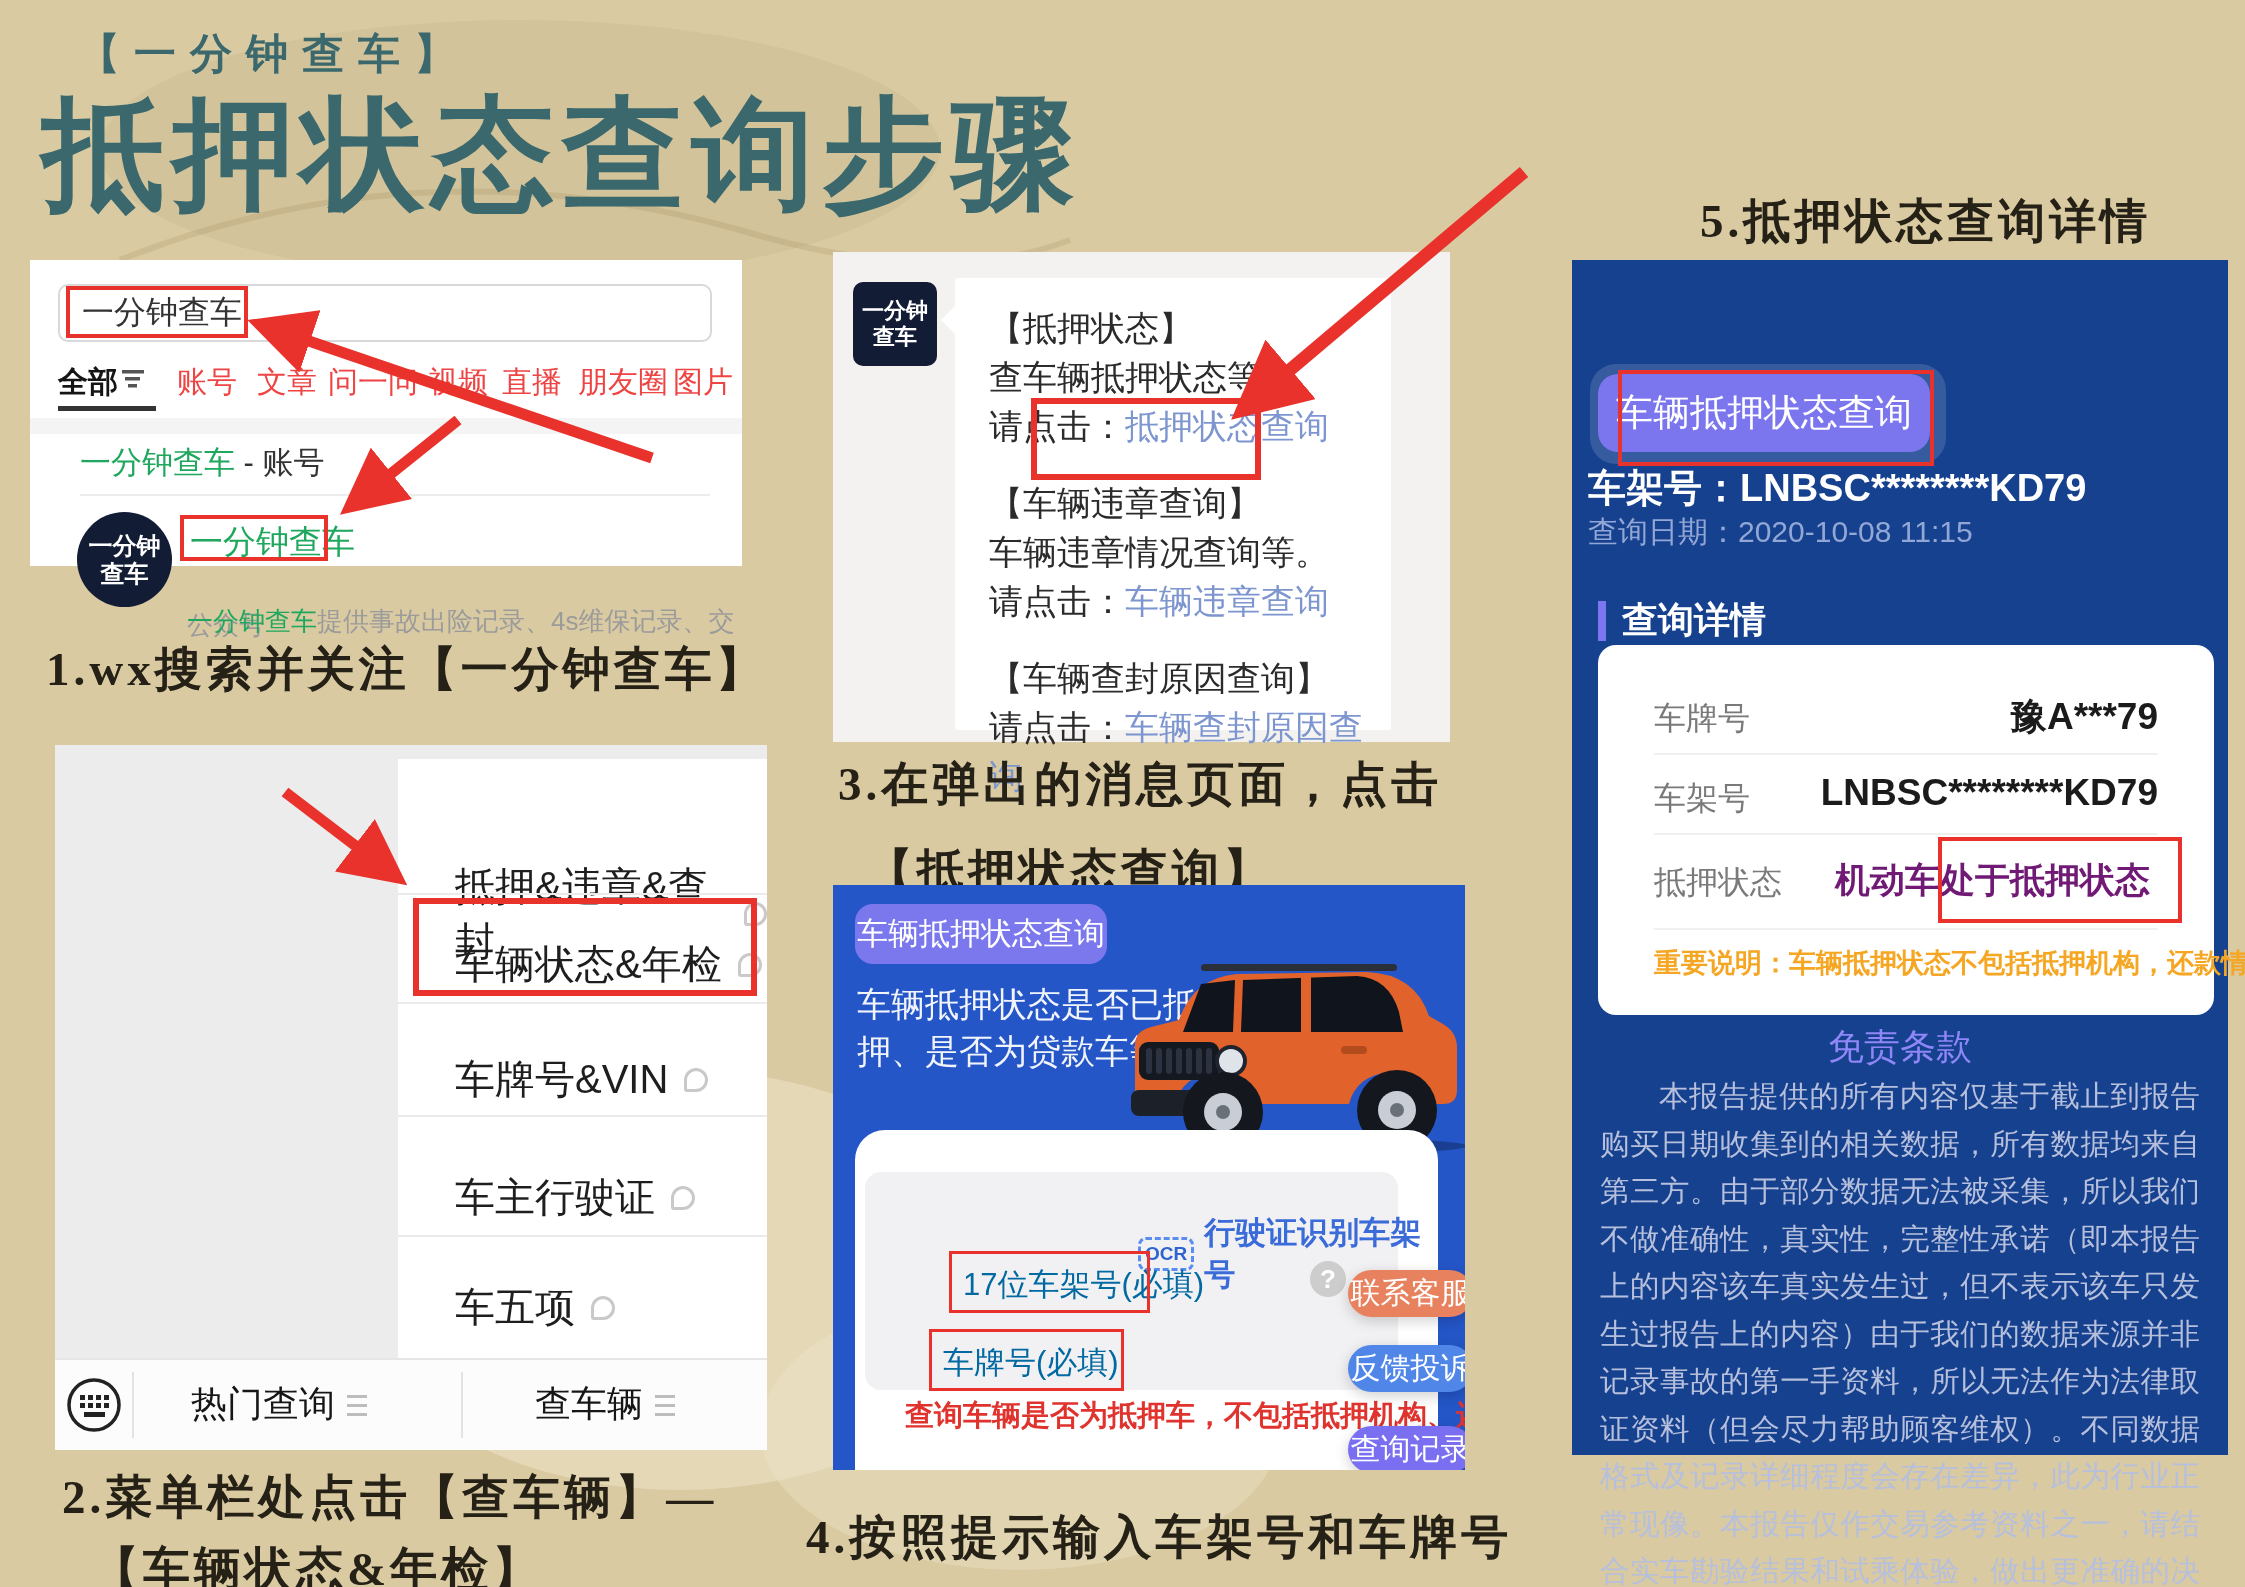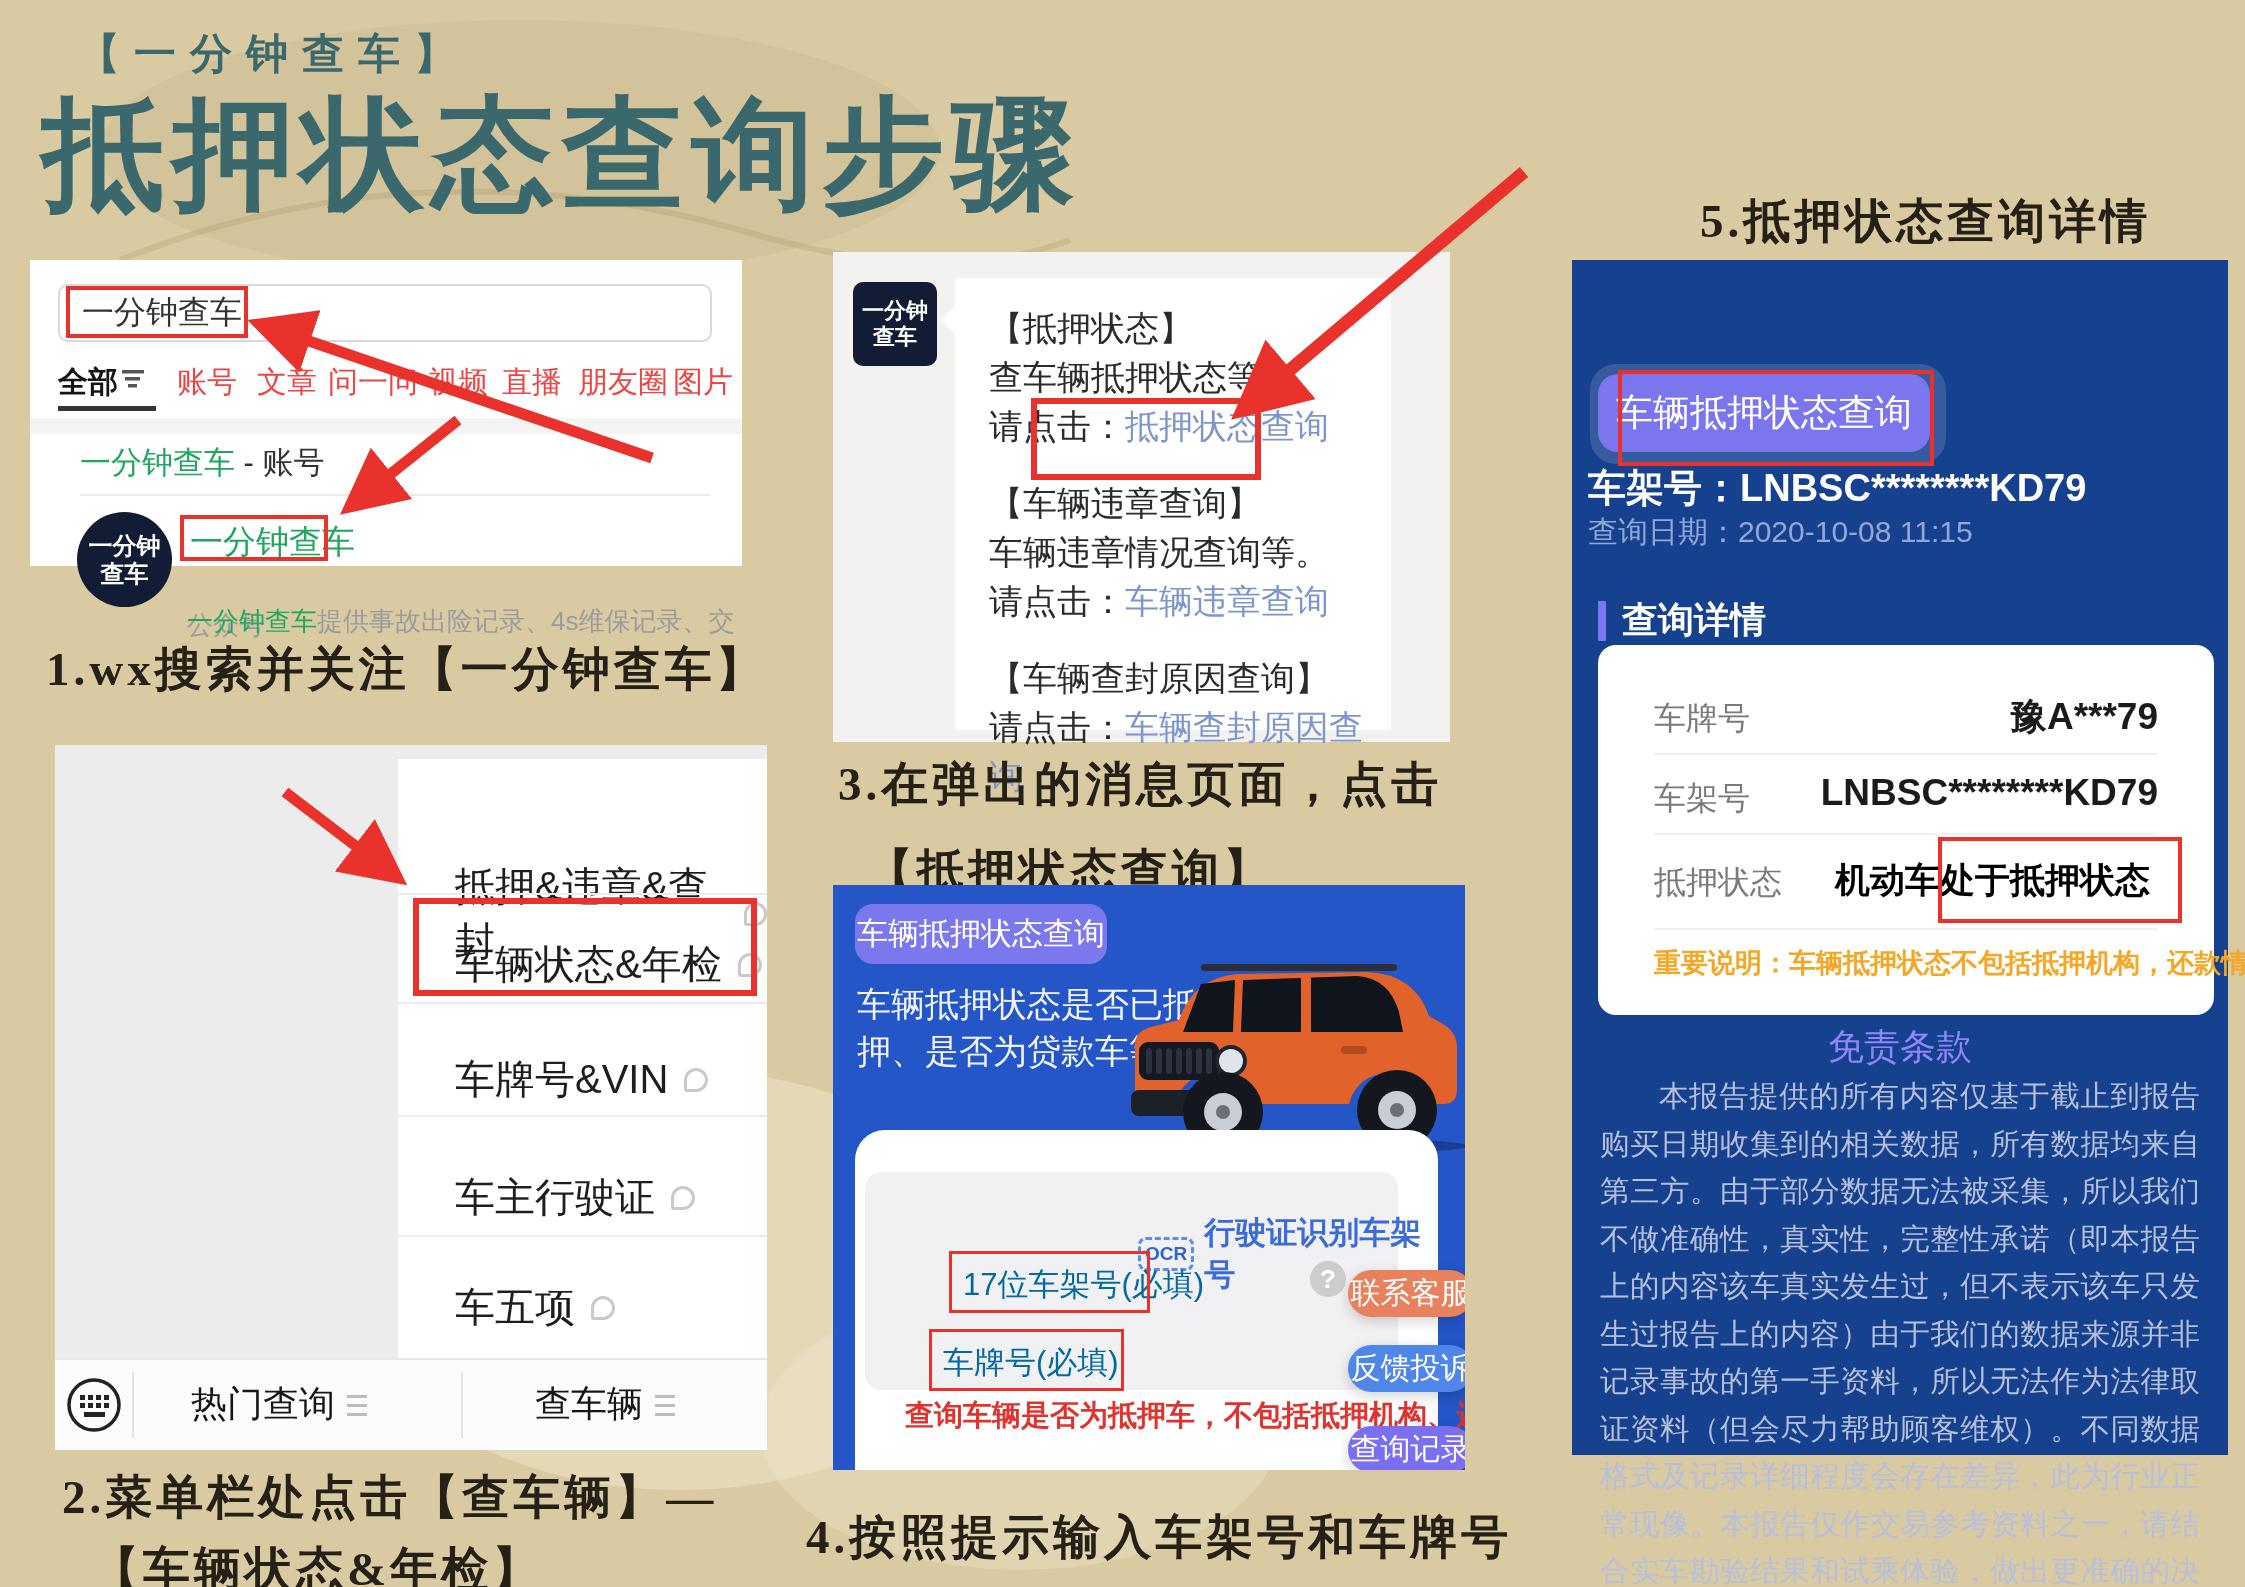--- a/index.html
+++ b/index.html
@@ -91,21 +91,21 @@
   .p5 .rb-pill{left:46px;top:110px;width:316px;height:96px;border-width:4px;}
   .p5 .vin{position:absolute;left:16px;top:203px;font-size:38px;font-weight:700;}
   .p5 .date{position:absolute;left:16px;top:252px;font-size:30px;color:#93a7d6;}
   .p5 .sect{position:absolute;left:26px;top:336px;display:flex;align-items:center;gap:16px;font-size:36px;font-weight:700;}
   .p5 .sbar{width:8px;height:40px;background:#7e76f0;}
   .p5 .card5{position:absolute;left:26px;top:385px;width:616px;height:370px;background:#fff;border-radius:18px;color:#222;}
   .row-label{position:absolute;left:56px;font-size:32px;color:#7a7a7a;}
   .row-val{position:absolute;right:56px;font-size:37px;font-weight:700;color:#1b1b1b;text-align:right;}
   .cdiv{position:absolute;left:56px;width:504px;height:2px;background:#f0f0f0;}
   .p5 .rb-status{left:340px;top:192px;width:244px;height:86px;border-width:4px;}
-  .status-red{position:absolute;right:64px;top:212px;font-size:35px;font-weight:800;color:#000000;}
+  .status-red{position:absolute;right:64px;top:212px;font-size:35px;font-weight:800;color:#701a75;}
   .p5 .note{position:absolute;left:56px;top:300px;font-size:27px;font-weight:700;color:#f5a623;white-space:nowrap;}
   .p5 .dis-title{position:absolute;left:0;top:763px;width:100%;text-align:center;font-size:36px;color:#8f86f7;}
   .p5 .dis-body{position:absolute;left:28px;top:812px;width:600px;font-size:29.5px;line-height:47.5px;color:#b6bfdc;
      text-align:justify;text-indent:2em;}
   
   #arrows{position:absolute;left:0;top:0;pointer-events:none;}
   .wm{position:absolute;pointer-events:none;}
 </style>
 </head>
 <body>

